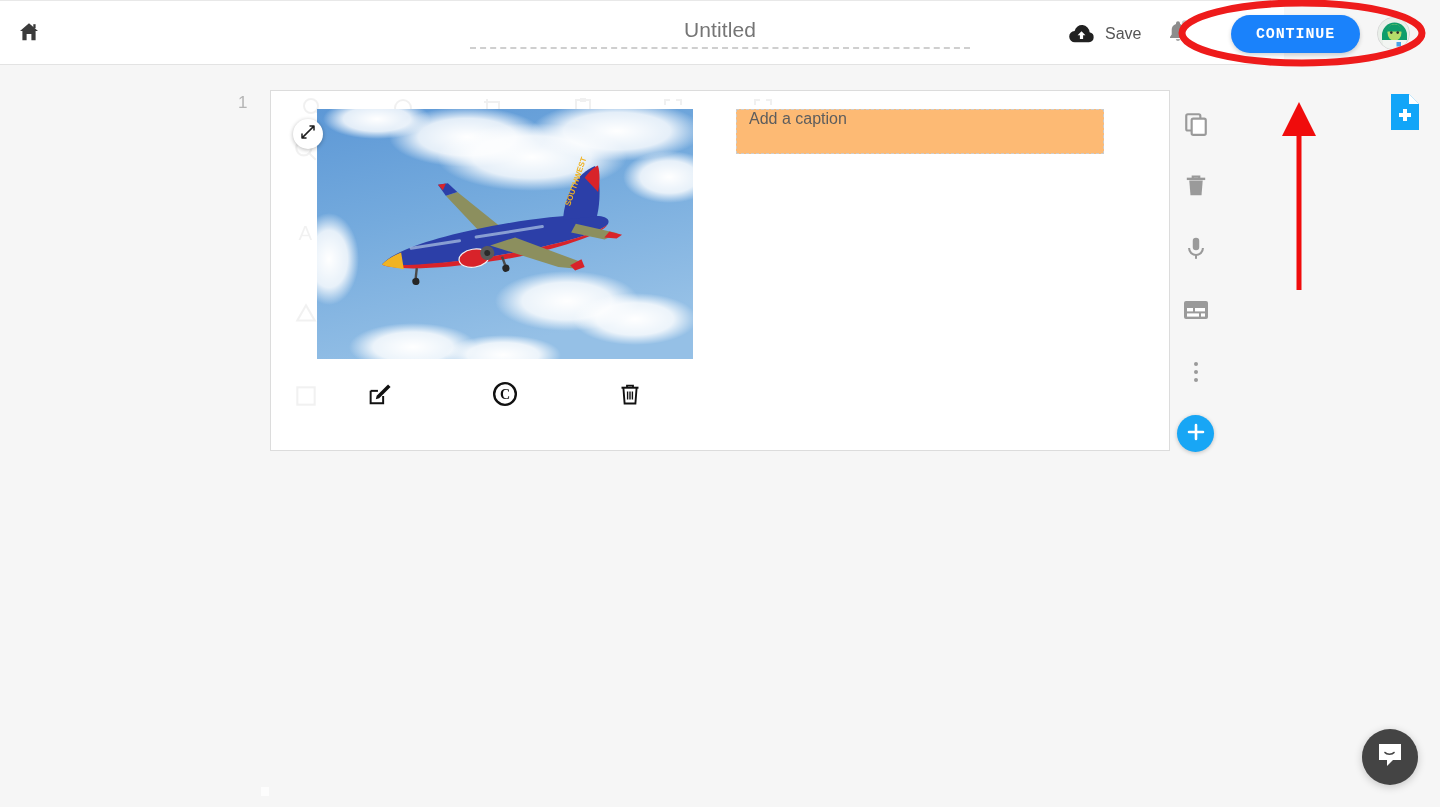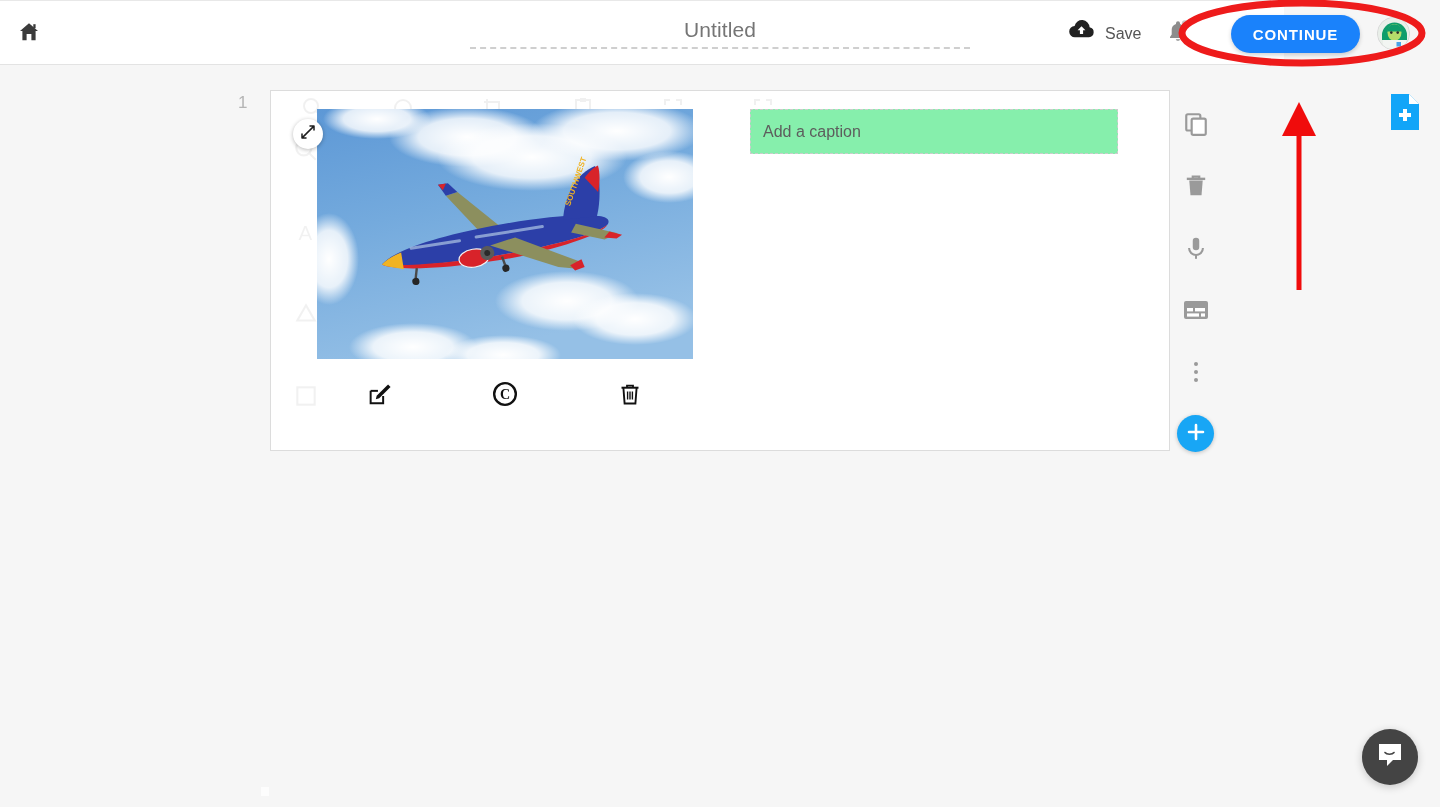--- a/index.html
+++ b/index.html
@@ -38,37 +38,37 @@
     cursor: text;
     white-space: nowrap; overflow: hidden;
   }
   .title-underline {
     position: absolute; left: 470px; top: 46px;
     width: 500px; height: 0;
     border-bottom: 2px dashed #cfcfcf;
   }
   .save-group {
     position: absolute; left: 1068px; top: 18px;
-    height: 30px; display: flex; align-items: flex-start; gap: 10px;
+    height: 30px; display: flex; align-items: flex-end; gap: 10px;
     cursor: pointer;
   }
   .save-label { font-size: 16px; color: #555555; line-height: 30px; }
   .bell-btn {
     position: absolute; left: 1163px; top: 16px;
     width: 30px; height: 32px;
     display: flex; align-items: center; justify-content: center;
     cursor: pointer;
   }
   .continue-btn {
     position: absolute; left: 1231px; top: 14px;
     width: 129px; height: 38px;
     background: #1a82fb;
     border: none; border-radius: 19px;
     color: #ffffff;
-    font-family: Liberation Sans, sans-serif;
+    font-family: Liberation Mono, monospace;
     font-size: 15px; font-weight: bold; letter-spacing: .9px;
     cursor: pointer;
     box-shadow: 0 2px 4px rgba(0,0,0,.18);
   }
   .avatar {
     position: absolute; left: 1377px; top: 16px;
     width: 33px; height: 33px;
     border-radius: 50%;
     overflow: hidden;
     background: #dfe6e2;
@@ -117,25 +117,25 @@
   .img-tools {
     position: absolute; left: 46px; top: 285px;
     width: 376px; height: 40px;
     display: flex; align-items: center;
   }
   .img-tools > div {
     width: 125px; display: flex; align-items: center; justify-content: center;
     cursor: pointer;
   }
   .caption-box {
-    position: absolute; left: 479px; top: 18px;
+    position: absolute; left: 465px; top: 18px;
     width: 368px; height: 45px;
-    background: #86efac;
+    background: #fdba74;
     border: 1px dashed #cccccc;
-    display: flex; align-items: center;
+    display: flex; align-items: flex-start;
     padding-left: 12px;
     cursor: text;
   }
   .caption-text { font-size: 16px; color: #5d5d5d; }
 
   
   .rail { position: absolute; left: 1178px; top: 108px; width: 36px; }
   .rail-item {
     width: 36px; height: 36px;
     margin-bottom: 26px;

